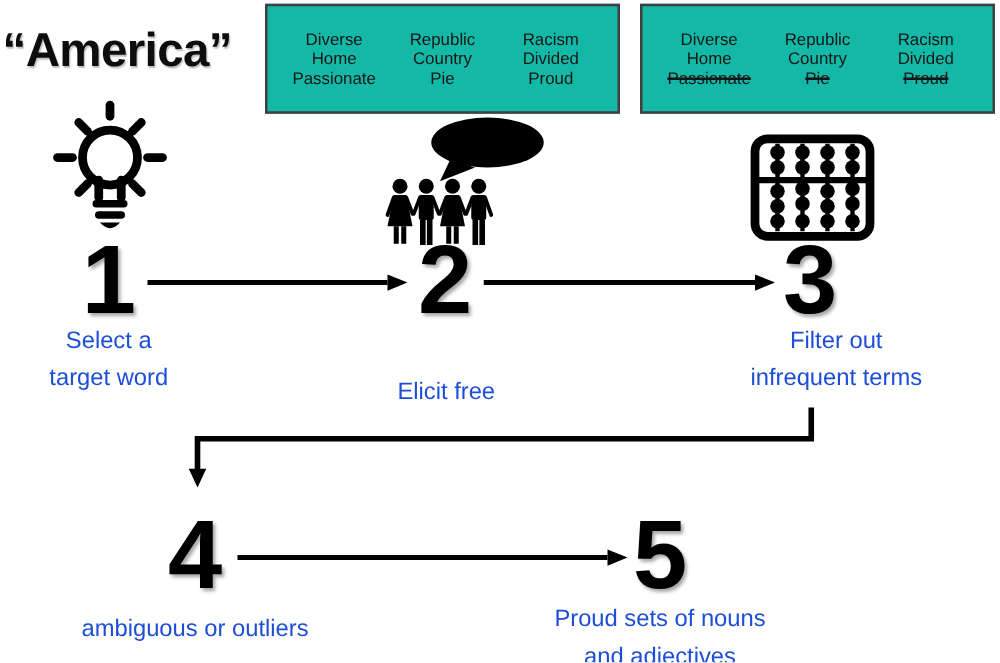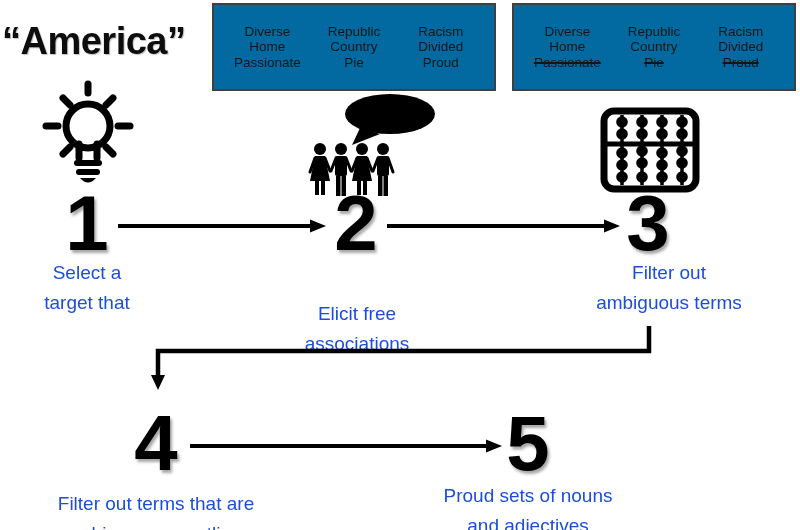--- a/index.html
+++ b/index.html
@@ -8,21 +8,21 @@
     overflow:hidden;font-family:"Liberation Sans",sans-serif;color:#1f1f1f;
   }
   .abs{position:absolute;}
   
   #target-word{
     left:2px;top:20px;font-size:38px;font-weight:700;color:#0d0d0d;
     letter-spacing:-0.5px;text-shadow:1px 1px 1px rgba(0,0,0,0.25);
   }
   
   .word-box{
-    top:3px;width:284px;height:88px;border:2px solid #404040;background:#0369a1;
+    top:3px;width:284px;height:88px;border:2px solid #404040;background:#14b8a6;
     box-sizing:border-box;display:grid;grid-template-columns:1fr 1fr 1fr;
     align-items:center;justify-items:center;font-size:13.5px;color:#161616;
     padding:19px 10px;
   }
   #word-box-raw{left:212px;}
   #word-box-filtered{left:512px;}
   .word-cell{white-space:nowrap;}
   .struck{text-decoration:line-through;text-decoration-thickness:1.5px;}
   
   .step-number{
@@ -174,32 +174,30 @@
   </svg>
 
   <div id="num-1" class="abs step-number">1</div>
   <div id="num-2" class="abs step-number">2</div>
   <div id="num-3" class="abs step-number">3</div>
   <div id="num-4" class="abs step-number">4</div>
   <div id="num-5" class="abs step-number">5</div>
 
   <div id="label-1" class="abs step-label">
     <div>Select a</div>
-    <div>target that</div>
+    <div>target word</div>
   </div>
   <div id="label-2" class="abs step-label">
     <div>Elicit free</div>
-    <div>associations</div>
   </div>
   <div id="label-3" class="abs step-label">
     <div>Filter out</div>
-    <div>ambiguous terms</div>
+    <div>infrequent terms</div>
   </div>
   <div id="label-4" class="abs step-label">
-    <div>Filter out terms that are</div>
     <div>ambiguous or outliers</div>
   </div>
   <div id="label-5" class="abs step-label">
     <div>Proud sets of nouns</div>
     <div>and adjectives</div>
   </div>
 
   <svg id="arrow-layer" class="abs" width="800" height="530" viewBox="0 0 800 530">
     <g stroke="#000" stroke-width="4" fill="none">
       <line x1="118" y1="226" x2="310" y2="226"></line>

